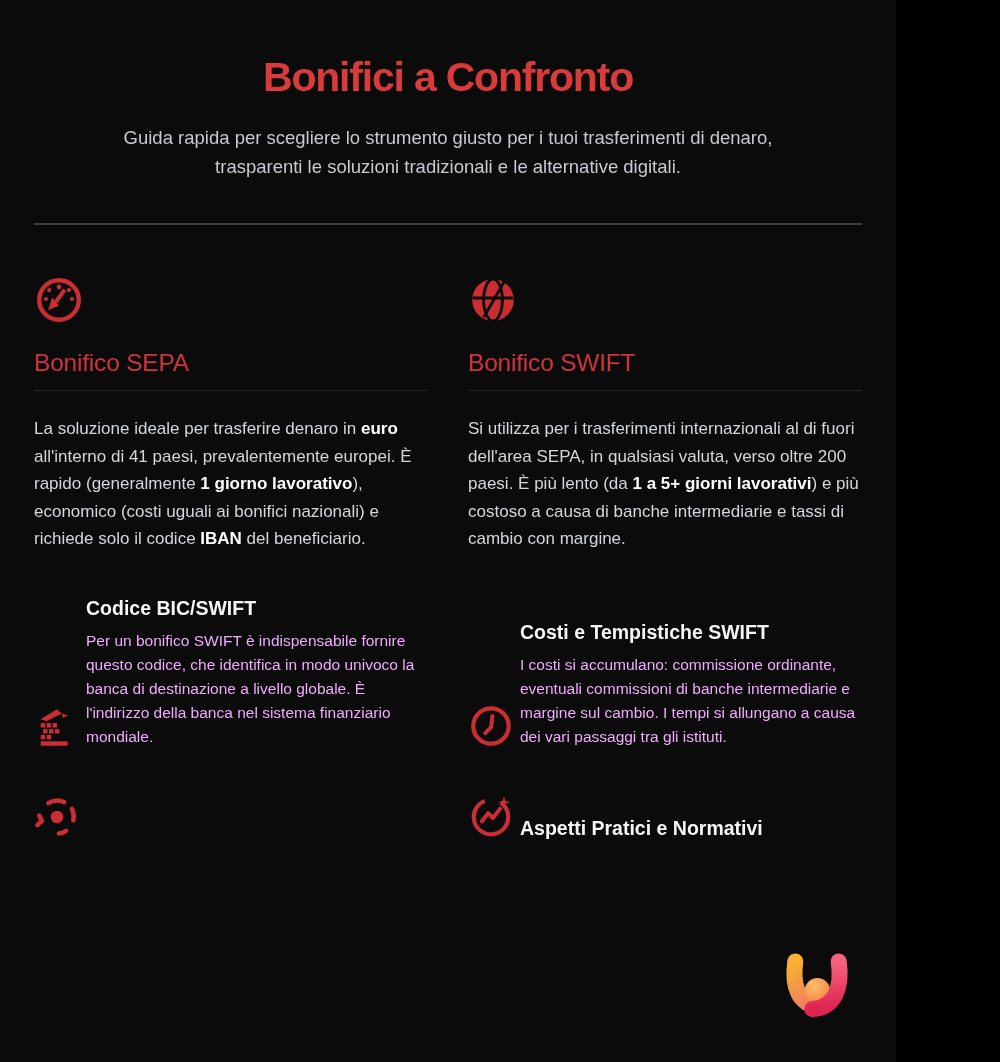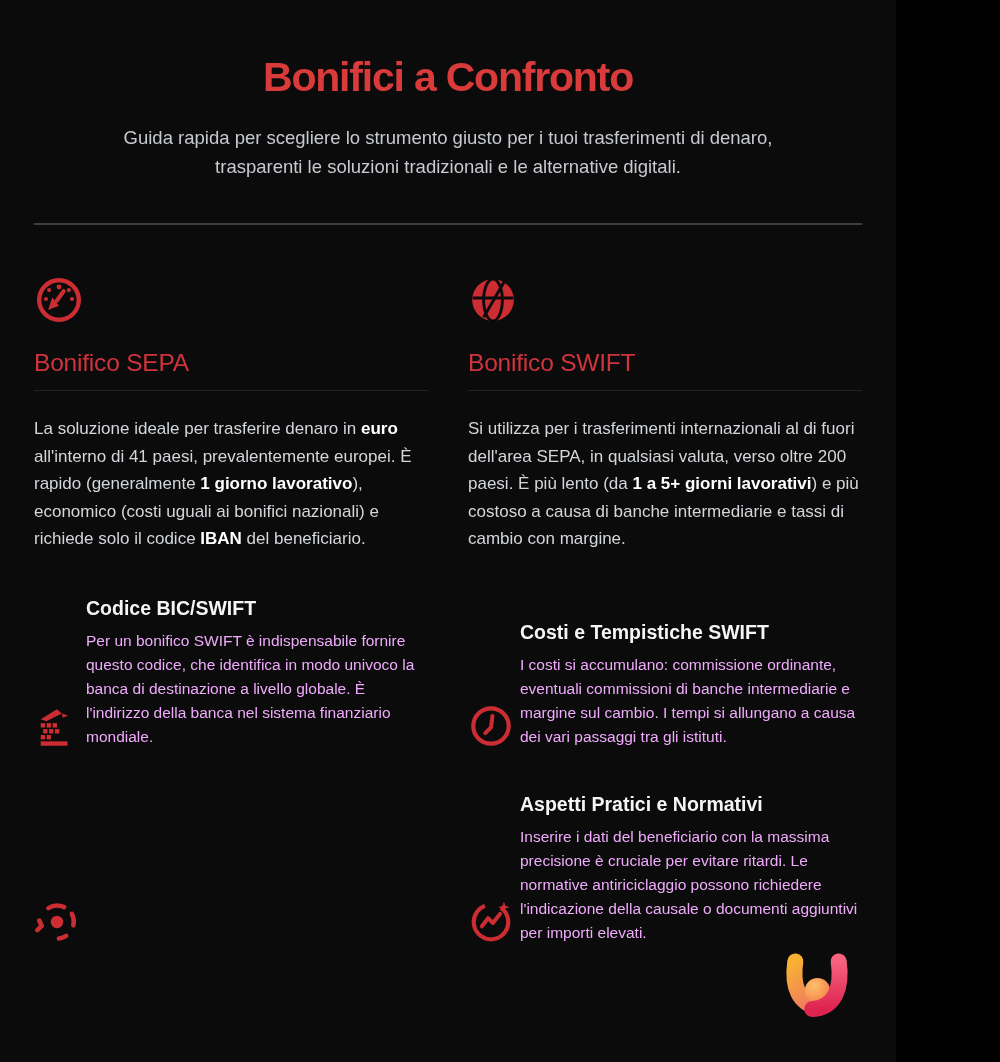--- a/index.html
+++ b/index.html
@@ -191,21 +191,20 @@
     <div class="feature">
       <div class="f-icon">
         <svg viewBox="0 0 48 48" aria-hidden="true">
           <circle cx="24" cy="24" r="18" fill="none" stroke="currentColor" stroke-width="4.4" stroke-dasharray="95 18.1" transform="rotate(-55 24 24)"></circle>
           <path d="M14.5 28.5 L21 20 L26 25 L33.5 15.5" fill="none" stroke="currentColor" stroke-width="4.2" stroke-linecap="round" stroke-linejoin="round"></path>
           <polygon points="37.5,2.5 39,7 43.5,8.5 39,10 37.5,14.5 36,10 31.5,8.5 36,7" fill="currentColor"></polygon>
         </svg>
       </div>
       <div class="f-text">
         <h3>Aspetti Pratici e Normativi</h3>
-        <p>Inserire i dati del beneficiario con la massima precisione è cruciale per evitare ritardi. Le normative antiriciclaggio possono richiedere l'indicazione della causale o documenti aggiuntivi per importi elevati.</p>
       </div>
     </div>
 
   </div>
 
   <div class="logo">
     <svg viewBox="0 0 76 70" aria-hidden="true">
       <defs>
         <linearGradient id="lgL" x1="0" y1="0" x2="0.35" y2="1">
           <stop offset="0" stop-color="#f8b133"></stop>

